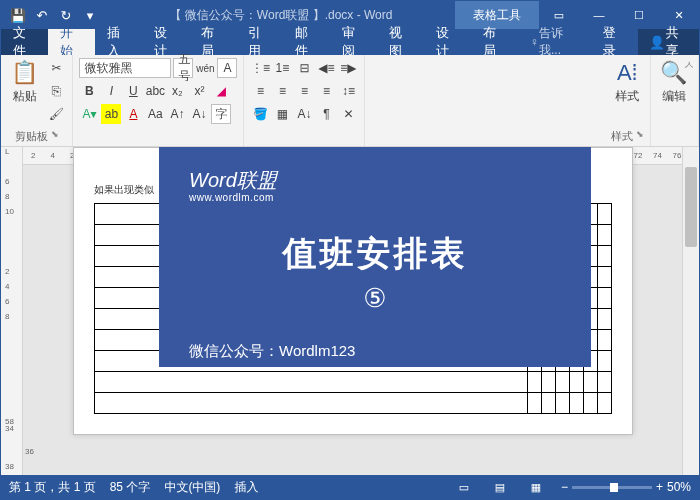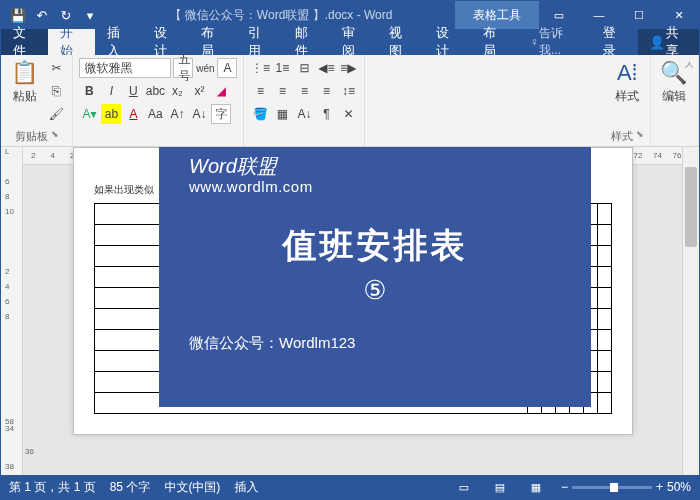--- a/index.html
+++ b/index.html
@@ -38,24 +38,24 @@
 .right-groups{display:flex;margin-left:auto}
 .doc-area{position:relative;height:328px;background:#e6e6e6;display:flex}
 .vruler{width:22px;background:#f3f3f3;border-right:1px solid #d4d4d4;font-size:8px;color:#666;padding-top:20px;position:relative}
 .vruler div{position:absolute;left:4px}
 .hruler{height:18px;background:#f3f3f3;border-bottom:1px solid #d4d4d4;font-size:8px;color:#666;display:flex;align-items:center;padding-left:8px;gap:10px;white-space:nowrap;overflow:hidden}
 .canvas{flex:1;position:relative;overflow:hidden}
 .page{position:absolute;left:50px;top:0;width:560px;background:#fff;border:1px solid #c0c0c0;box-shadow:0 0 6px rgba(0,0,0,0.15);padding:35px 20px 20px}
 .doc-text{font-size:10px;color:#333;margin-bottom:6px}
 .tbl{border-collapse:collapse;width:100%}
 .tbl td,.tbl th{border:1px solid #000;height:21px;font-size:10px;text-align:center}
-.overlay{position:absolute;left:136px;top:0;width:432px;height:260px;background:#39579f;color:#fff;display:flex;flex-direction:column;align-items:center;padding:6px 30px}
+.overlay{position:absolute;left:136px;top:0;width:432px;height:220px;background:#39579f;color:#fff;display:flex;flex-direction:column;align-items:center;padding:20px 30px}
 .overlay-logo{align-self:flex-start;font-size:20px;font-weight:bold;font-style:italic}
 .overlay-logo span{font-weight:normal}
-.overlay-url{align-self:flex-start;font-size:15px;letter-spacing:0.5px;margin-top:-2px;margin-bottom:28px}
+.overlay-url{align-self:flex-start;font-size:10px;letter-spacing:0.5px;margin-top:-2px;margin-bottom:28px}
 .overlay-title{font-size:34px;font-weight:bold;letter-spacing:3px}
 .overlay-num{font-size:26px;margin-top:6px}
 .overlay-sub{align-self:flex-start;font-size:15px;margin-top:28px}
 .vscroll{width:17px;background:#f0f0f0;border-left:1px solid #d4d4d4;position:relative}
 .vscroll-thumb{position:absolute;left:2px;right:2px;top:20px;height:80px;background:#c0c0c0;border-radius:2px}
 .status{height:24px;background:#2b579a;color:#fff;display:flex;align-items:center;font-size:12px;padding:0 8px;gap:14px}
 .status .spacer{flex:1}
 .view-btn{width:22px;height:18px;display:flex;align-items:center;justify-content:center;cursor:pointer;font-size:11px}
 .zoom{display:flex;align-items:center;gap:4px}
 .zoom-track{width:80px;height:3px;background:#6a8bc0;position:relative}

